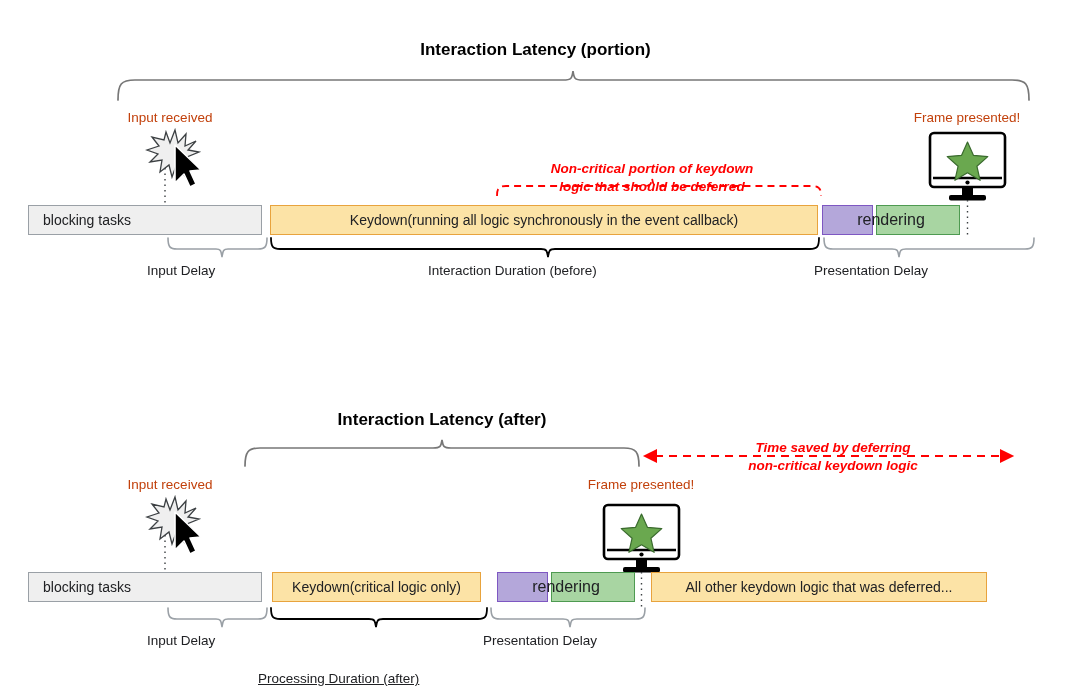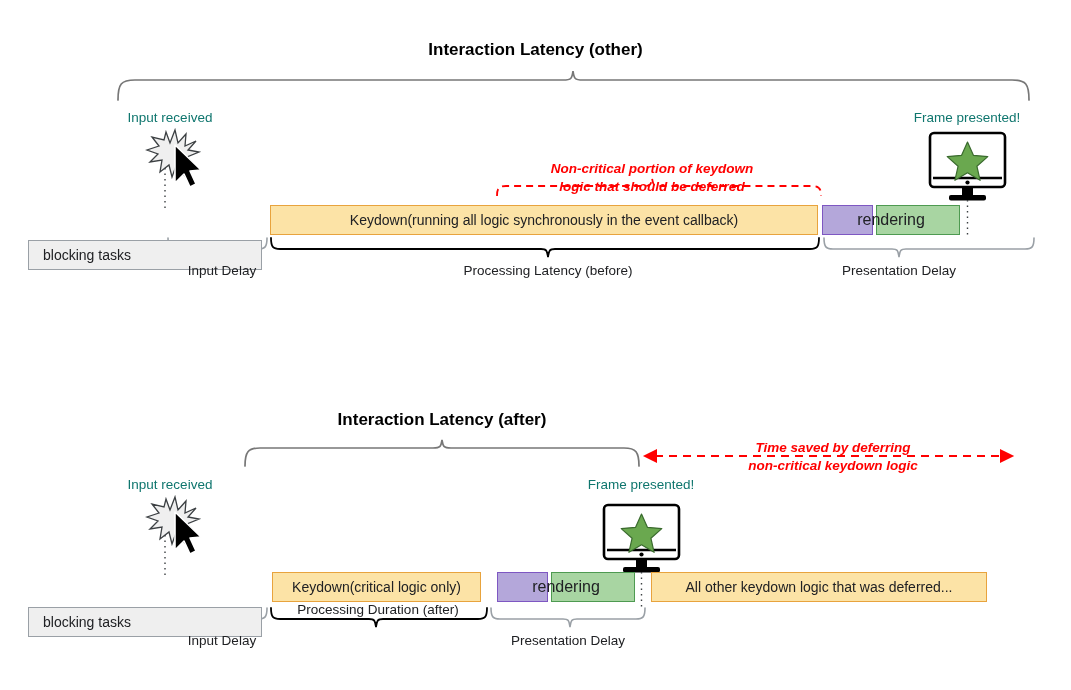--- a/index.html
+++ b/index.html
@@ -15,42 +15,42 @@
   .abs{position:absolute;}
 
   
   .diagram-title{
     font-size:17px;font-weight:bold;color:#000;
     text-align:center;white-space:nowrap;
   }
 
   
   .caption{
-    font-size:13.5px;color:#0f766e;white-space:nowrap;text-align:center;
+    font-size:13.5px;color:#c2410c;white-space:nowrap;text-align:center;
   }
   .phase-label{
-    font-size:13.5px;color:#202124;white-space:nowrap;text-align:center;
+    font-size:13.5px;color:#202124;white-space:nowrap;
   }
 
   
   .red-note{
     font-size:13.5px;font-weight:bold;font-style:italic;color:#FF0000;
     text-align:center;line-height:1.32;white-space:nowrap;margin-top:24px;
   }
 
   
   .blk{
     position:absolute;height:30px;box-sizing:border-box;
     border:1.4px solid #999;
     display:flex;align-items:center;
     font-size:14px;white-space:nowrap;
   }
   .blk-blocking{
     background:#EFEFEF;border-color:#9AA0A6;
-    padding-left:14px;justify-content:flex-start;color:#202124;margin-top:35px;
+    padding-left:14px;justify-content:flex-start;color:#202124;
   }
   .blk-yellow{
     background:#FCE3A6;border-color:#E8A33D;
     justify-content:center;color:#202124;
   }
   .blk-purple{
     background:#B4A7DA;border-color:#7E57C2;
   }
   .blk-green{
     background:#A8D5A2;border-color:#4E9A51;
@@ -183,21 +183,21 @@
     <g>
       <path d="M271,608 C271,617 273,619 280,619 L369,619 C375,619 375,621 376,627
                C377,621 377,619 383,619 L478,619 C485,619 487,617 487,608" fill="none" stroke="#000000" stroke-width="1.8" stroke-linecap="round"></path>
     </g>
     <g>
       <path d="M491,608 C491,617 493,619 500,619 L563,619 C569,619 569,621 570,627
                C571,621 571,619 577,619 L636,619 C643,619 645,617 645,608" fill="none" stroke="#9AA0A6" stroke-width="1.6" stroke-linecap="round"></path>
     </g>
   </svg>
 
-  <div class="abs diagram-title" style="left:0;top:40px;width:1071px;">Interaction Latency (other)</div>
+  <div class="abs diagram-title" style="left:0;top:40px;width:1071px;">Interaction Latency (portion)</div>
 
   <div class="abs caption" style="left:95px;top:110px;width:150px;">Input received</div>
 
   <div class="abs caption" style="left:892px;top:110px;width:150px;">Frame presented!</div>
 
   <div class="abs red-note" style="left:442px;top:136px;width:420px;">
     <div>Non-critical portion of keydown</div>
     <div>logic that should be deferred</div>
   </div>
 
@@ -210,21 +210,21 @@
       <span class="yellow-italic">(running all logic synchronously in the event callback)</span>
   </div>
 
   <div class="blk blk-purple" style="left:822px;top:205px;width:51px;"></div>
 
   <div class="blk blk-green" style="left:876px;top:205px;width:84px;"></div>
 
   <div class="rendering-text" style="left:822px;top:205px;width:138px;">rendering</div>
 
   <div class="abs phase-label" style="left:147px;top:263px;width:150px;">Input Delay</div>
-  <div class="abs phase-label" style="left:428px;top:263px;width:240px;">Processing Latency (before)</div>
+  <div class="abs phase-label" style="left:428px;top:263px;width:240px;">Interaction Duration (before)</div>
   <div class="abs phase-label" style="left:814px;top:263px;width:170px;">Presentation Delay</div>
 
   <div class="abs diagram-title" style="left:203px;top:410px;width:478px;">Interaction Latency (after)</div>
 
   <div class="abs red-note" style="left:654px;top:415px;width:358px;">
     <div>Time saved by deferring</div>
     <div>non-critical keydown logic</div>
   </div>
 
   <div class="abs caption" style="left:95px;top:477px;width:150px;">Input received</div>
@@ -244,16 +244,16 @@
 
   <div class="blk blk-green" style="left:551px;top:572px;width:84px;"></div>
 
   <div class="rendering-text" style="left:497px;top:572px;width:138px;">rendering</div>
 
   <div class="blk blk-yellow" style="left:651px;top:572px;width:336px;">
     <span class="yellow-italic">All other keydown logic that was deferred...</span>
   </div>
 
   <div class="abs phase-label" style="left:147px;top:633px;width:150px;">Input Delay</div>
-  <div class="abs phase-label" style="left:258px;top:602px;width:240px;">Processing Duration (after)</div>
+  <div class="abs phase-label" style="left:258px;top:671px;width:240px;text-decoration:underline;">Processing Duration (after)</div>
   <div class="abs phase-label" style="left:483px;top:633px;width:170px;">Presentation Delay</div>
 
 </div>
 
 </body></html>

